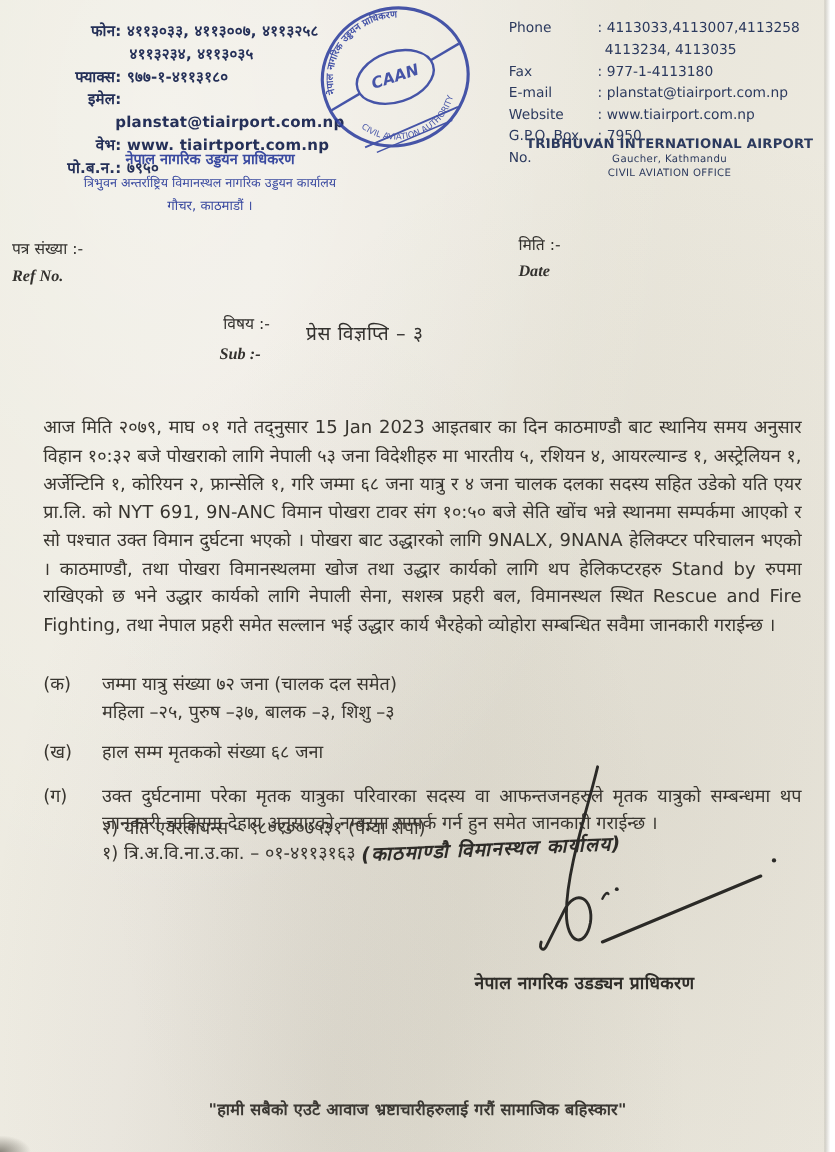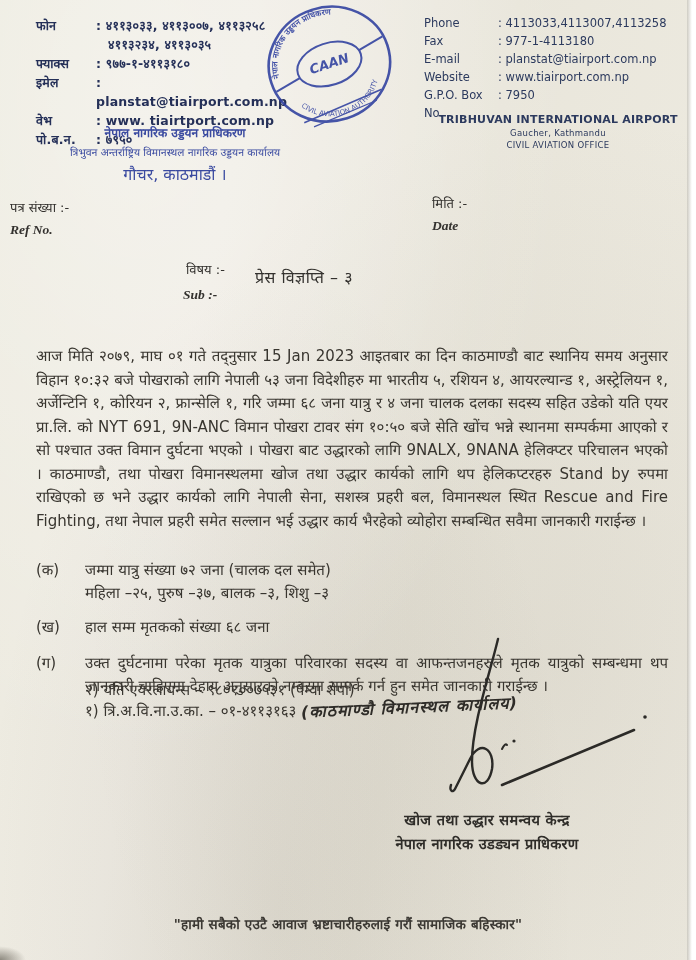--- a/index.html
+++ b/index.html
@@ -13,30 +13,30 @@
       linear-gradient(100deg,#eceade 0%,#efece4 30%,#e9e6db 60%,#eeebe1 100%);
     color:#33312e;
   }
   .paper::after{content:"";position:absolute;right:0;top:0;width:9px;height:100%;
     background:linear-gradient(to right,rgba(0,0,0,.12),#fff 55%);}
   .abs{position:absolute;}
   
   .crow{display:flex;}
   .np-contact{left:36px;top:16px;width:260px;font-size:12.5px;line-height:19px;
     font-weight:bold;color:#253058;letter-spacing:.2px;}
-  .np-contact .lbl{width:60px;flex:none;}
+  .np-contact .lbl{width:60px;flex:none;text-align:right;}
   .np-contact .indent{margin-left:72px;}
   .en-contact{left:424px;top:14px;width:266px;font-size:11.5px;line-height:18px;color:#2c3a5e;}
   .en-contact .lbl{width:74px;flex:none;}
   .en-contact .indent{margin-left:80px;}
   
   .org-np{left:22px;top:124px;width:306px;text-align:center;color:#3a4aa0;}
   .org-np .l1{font-size:12px;font-weight:bold;margin-bottom:4px;}
   .org-np .l2{font-size:10.5px;margin-bottom:4px;}
-  .org-np .l3{font-size:16px;}
+  .org-np .l3{font-size:11px;}
   .org-en{left:420px;top:113px;width:276px;text-align:center;color:#2c3a5e;}
   .org-en .s{font-size:8.5px;letter-spacing:.3px;margin-bottom:2px;}
   .org-en .b{font-size:11px;font-weight:bold;letter-spacing:.2px;margin-bottom:2px;}
   
   .stamp{left:258px;top:-4px;width:145px;height:150px;}
   
   .refno{left:10px;top:198px;font-size:13px;}
   .cursive{font-family:Liberation Serif, serif;font-style:italic;font-weight:bold;font-size:13.5px;}
   .ref-sub{left:10px;top:222px;}
   .miti{left:432px;top:194px;font-size:13px;}
@@ -95,20 +95,21 @@
         <span class="lbl">पो.ब.न.</span>
         <span>: ७९५०</span>
       </div>
   </div>
 
   <div class="abs en-contact">
     <div class="crow">
         <span class="lbl">Phone</span>
         <span>: 4113033,4113007,4113258</span>
       </div>
+    <div class="indent">4113234, 4113035</div>
     <div class="crow">
         <span class="lbl">Fax</span>
         <span>: 977-1-4113180</span>
       </div>
     <div class="crow">
         <span class="lbl">E-mail</span>
         <span>: planstat@tiairport.com.np</span>
       </div>
     <div class="crow">
         <span class="lbl">Website</span>
@@ -191,20 +192,19 @@
         <path d="M100,6 C92,40 74,92 74,128 C74,154 90,158 94,136 C97,116 82,106 72,126 C66,138 60,150 57,156 C55,160 51,158 53,152" stroke-width="2.4"></path>
         <path d="M104,116 C106,112 108,110 109,112" stroke-width="2"></path>
         <circle cx="116" cy="108" r="1.6" fill="#2b2a27" stroke="none"></circle>
         <path d="M104,152 L236,97" stroke-width="2.6"></path>
         <circle cx="247" cy="84" r="1.8" fill="#2b2a27" stroke="none"></circle>
       </g>
     </svg>
   </div>
 
   <div class="abs signoff">
-    <div>खोज तथा उद्धार समन्वय केन्द्र</div>
     <div>नेपाल नागरिक उडड्यन प्राधिकरण</div>
   </div>
 
   <div class="abs footer">"हामी सबैको एउटै आवाज भ्रष्टाचारीहरुलाई गरौं सामाजिक बहिस्कार"</div>
   <div class="abs cornermark"></div>
 
 </div>
 
 </body></html>

